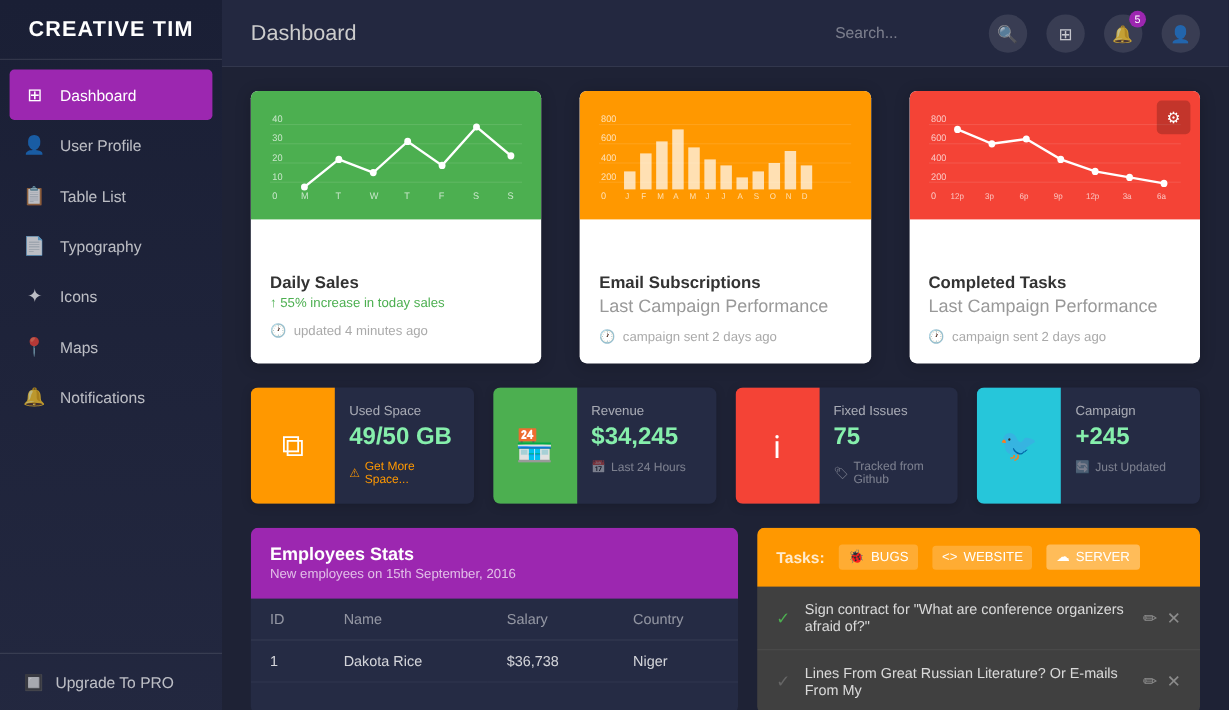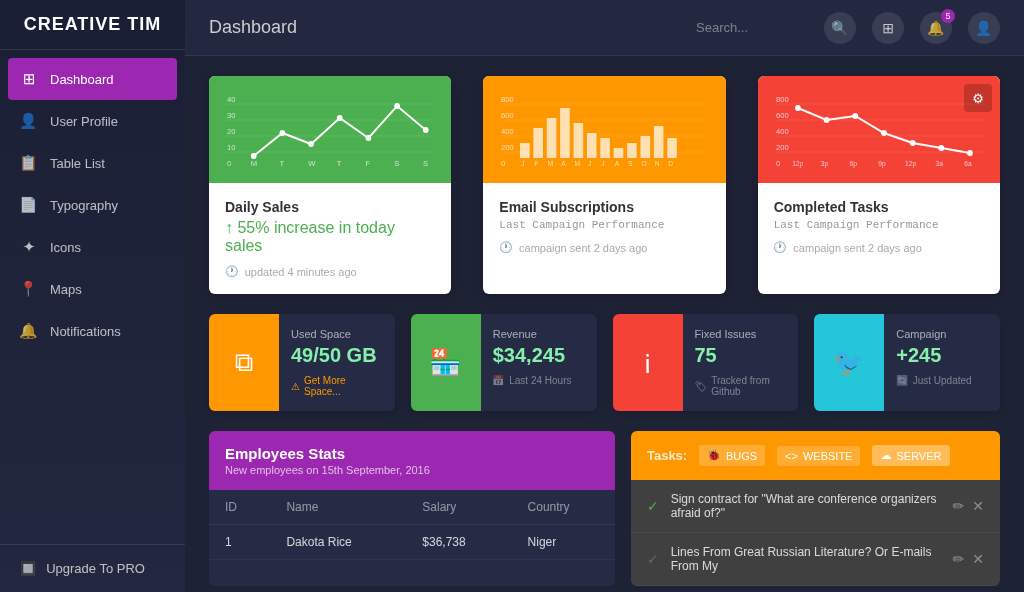--- a/index.html
+++ b/index.html
@@ -118,24 +118,24 @@
       overflow: hidden;
       background: #fff;
       color: #333;
       box-shadow: 0 2px 12px rgba(0,0,0,0.2);
     }
     .chart-header { padding: 12px 16px; position: relative; }
     .chart-header.green { background: #4caf50; }
     .chart-header.orange { background: #ff9800; }
     .chart-header.red { background: #f44336; }
     .chart-body { padding: 16px; }
-    .chart-title { font-size: 14px; font-weight: 600; margin-bottom: 4px; }
-    .chart-subtitle { font-size: 11px; color: #999; font-family: Liberation Mono, monospace; }
+    .chart-title { font-size: 14px; font-weight: 600; margin-bottom: 4px; margin-top: 28px; }
+    .chart-subtitle { font-size: 15px; color: #999; }
     .chart-meta { display: flex; align-items: center; gap: 6px; font-size: 11px; color: #aaa; margin-top: 10px; }
-    .chart-stat { font-size: 16px; color: #4caf50; }
+    .chart-stat { font-size: 11px; color: #4caf50; }
 
     
     .chart-svg { width: 100%; height: 80px; }
 
     
     .stat-cards-row { display: flex; gap: 16px; margin-bottom: 20px; }
     .stat-card {
       flex: 1;
       background: #252b44;
       border-radius: 6px;

